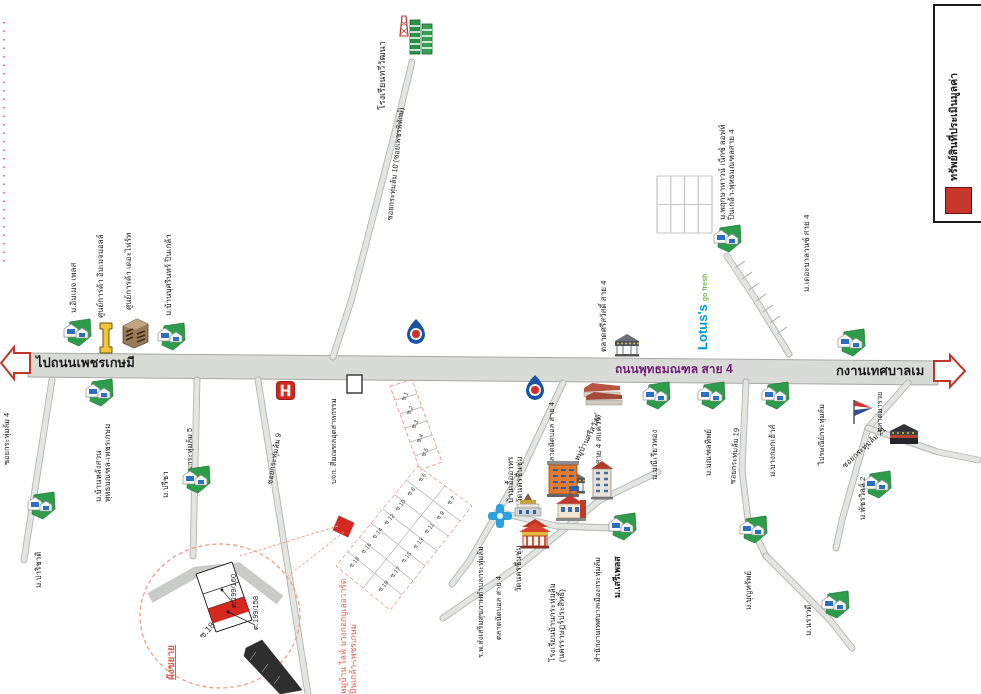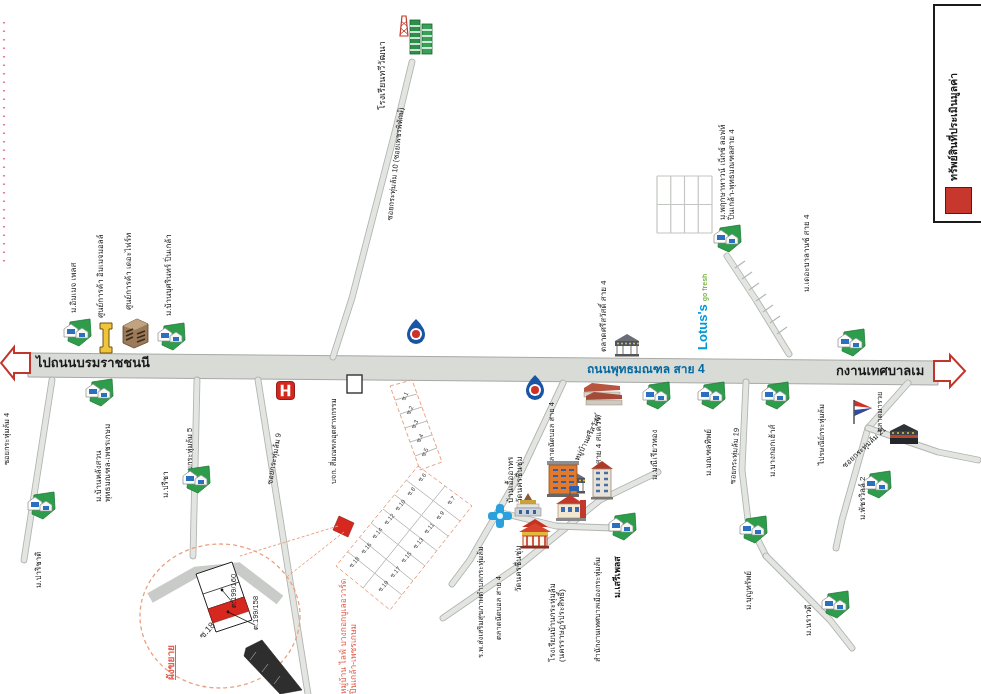--- a/index.html
+++ b/index.html
@@ -448,23 +448,23 @@
     <div class="vlabel" style="font-size: 9px; color: rgb(51, 51, 51); left: 197px; top: 634px; transform: rotate(-48deg);">
       <div>ซ.18</div>
     </div>
     <div class="vlabel" style="font-size: 7.5px; left: 230px; top: 608px; transform: rotate(-90deg);">
       <div>ต.199/160</div>
     </div>
     <div class="vlabel" style="font-size: 7.5px; left: 252px; top: 630px; transform: rotate(-90deg);">
       <div>ต.199/158</div>
     </div>
     <div class="vlabel b" style="font-size: 13px; left: 36px; top: 355px; transform: none;">
-      <div>ไปถนนบรมราชชนนี</div>
-    </div>
-    <div class="vlabel b" style="font-size: 12px; color: #0369a1; left: 587px; top: 362px; transform: none;">
+      <div>ไปถนนเพชรเกษมี</div>
+    </div>
+    <div class="vlabel b" style="font-size: 12px; color: #701a75; left: 615px; top: 362px; transform: none;">
       <div>ถนนพุทธมณฑล สาย 4</div>
     </div>
     <div class="vlabel b" style="font-size: 13px; left: 836px; top: 363px; transform: none;">
       <div>กงานเทศบาลเม</div>
     </div>
     <div class="vlabel" style="left: 400px; top: 399px; font-size: 6px; color: rgb(68, 68, 68); transform: rotate(-62deg);">ซ.1</div>
     <div class="vlabel" style="left: 405px; top: 412.9px; font-size: 6px; color: rgb(68, 68, 68); transform: rotate(-62deg);">ซ.2</div>
     <div class="vlabel" style="left: 410px; top: 426.8px; font-size: 6px; color: rgb(68, 68, 68); transform: rotate(-62deg);">ซ.3</div>
     <div class="vlabel" style="left: 415px; top: 440.7px; font-size: 6px; color: rgb(68, 68, 68); transform: rotate(-62deg);">ซ.4</div>
     <div class="vlabel" style="left: 420px; top: 454.6px; font-size: 6px; color: rgb(68, 68, 68); transform: rotate(-62deg);">ซ.5</div>

